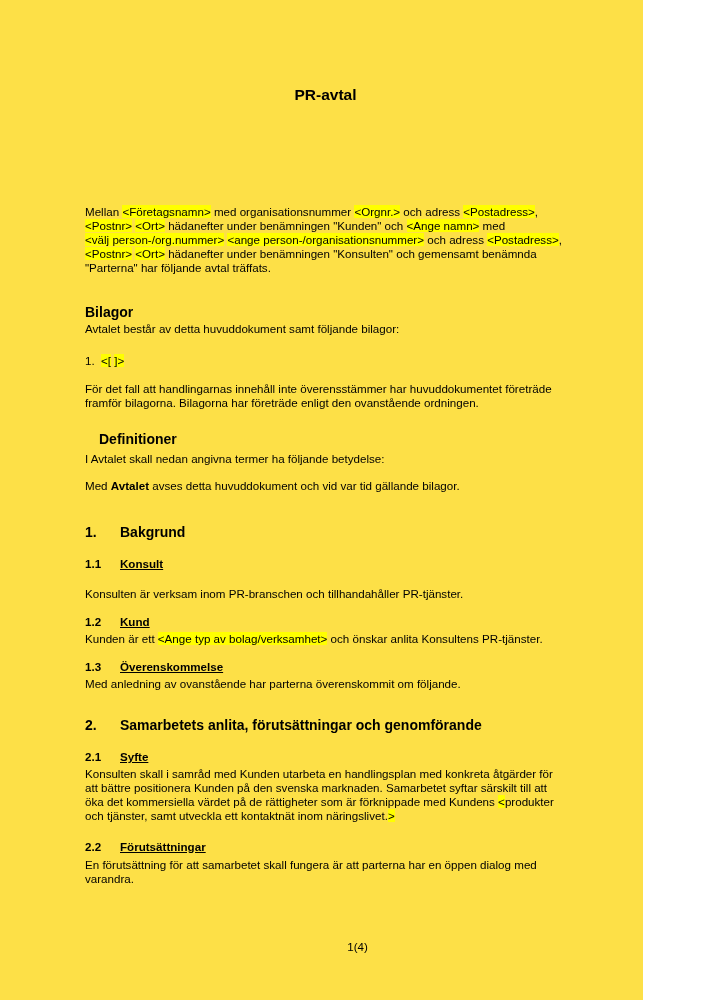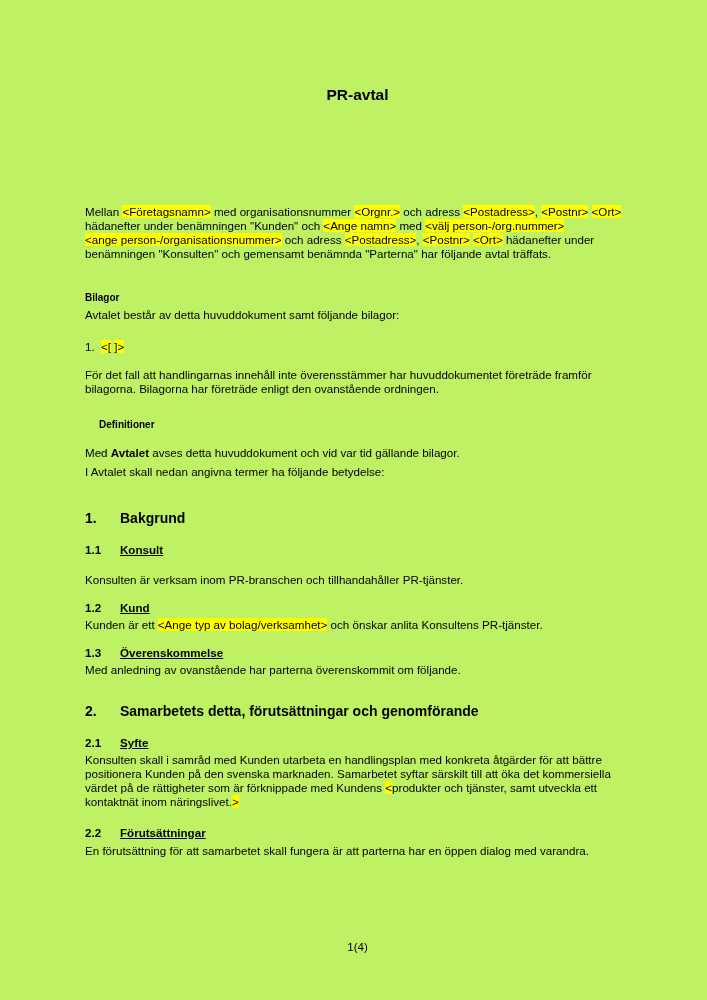--- a/index.html
+++ b/index.html
@@ -1,37 +1,37 @@
 <!DOCTYPE html>
 <html style="--hl: #ffff00;"><head>
 <meta charset="utf-8">
 <style>
   html, body { margin:0; padding:0; background:#ffffff; }
   .page {
     position: relative;
-    width: 707px;
+    width: 643px;
     height: 1000px;
-    background: #bef264;
+    background: #fde047;
     box-sizing: border-box;
     padding: 86px 77px 0 85px;
     font-family: "Liberation Sans", sans-serif;
     font-size: 11.6px;
     line-height: 14px;
     color: #000000;
     overflow: hidden;
   }
   .doc-title {
     margin: 0;
     font-size: 15.5px;
     line-height: 18px;
     font-weight: bold;
     text-align: center;
   }
   .blk { margin: 0; }
-  .kind-heading { font-size: 10px; line-height: 16px; font-weight: bold; }
+  .kind-heading { font-size: 14px; line-height: 16px; font-weight: bold; }
   .kind-numbered-heading-1 { font-size: 14px; line-height: 17px; font-weight: bold; }
   .kind-numbered-heading-2 { font-size: 11.6px; line-height: 14px; font-weight: bold; text-decoration: underline; }
   .num { display: inline-block; width: 35px; }
   .kind-list-item .num { width: 16px; }
   .r-n { }
   .r-b { font-weight: bold; }
   .r-h { background: var(--hl, #ffff00); white-space: nowrap; }
   
   .b1  { margin-top: 101px; }
   .b2  { margin-top: 29px; }
@@ -66,29 +66,29 @@
 
 <div class="page">
   <h1 class="doc-title">PR-avtal</h1>
   <div id="content">
       <div class="blk kind-paragraph b1"><span class="r-n">Mellan </span><span class="r-h">&lt;Företagsnamn&gt;</span><span class="r-n"> med organisationsnummer </span><span class="r-h">&lt;Orgnr.&gt;</span><span class="r-n"> och adress </span><span class="r-h">&lt;Postadress&gt;</span><span class="r-n">, </span><span class="r-h">&lt;Postnr&gt;</span><span class="r-n"> </span><span class="r-h">&lt;Ort&gt;</span><span class="r-n"> hädanefter under benämningen "Kunden" och </span><span class="r-h">&lt;Ange namn&gt;</span><span class="r-n"> med </span><span class="r-h">&lt;välj person-/org.nummer&gt;</span><span class="r-n"> </span><span class="r-h">&lt;ange person-/organisationsnummer&gt;</span><span class="r-n"> och adress </span><span class="r-h">&lt;Postadress&gt;</span><span class="r-n">, </span><span class="r-h">&lt;Postnr&gt;</span><span class="r-n"> </span><span class="r-h">&lt;Ort&gt;</span><span class="r-n"> hädanefter under benämningen "Konsulten" och gemensamt benämnda "Parterna" har följande avtal träffats.</span></div>
       <div class="blk kind-heading b2"><span>Bilagor</span></div>
       <div class="blk kind-paragraph b3"><span class="r-n">Avtalet består av detta huvuddokument samt följande bilagor:</span></div>
       <div class="blk kind-list-item b4"><span class="num">1.</span><span class="r-h">&lt;[</span><span class="r-n"> </span><span class="r-h">]&gt;</span></div>
       <div class="blk kind-paragraph b5"><span class="r-n">För det fall att handlingarnas innehåll inte överensstämmer har huvuddokumentet företräde framför bilagorna. Bilagorna har företräde enligt den ovanstående ordningen.</span></div>
       <div class="blk kind-heading b6"><span>Definitioner</span></div>
+      <div class="blk kind-paragraph b7"><span class="r-n">I Avtalet skall nedan angivna termer ha följande betydelse:</span></div>
       <div class="blk kind-paragraph b8"><span class="r-n">Med </span><span class="r-b">Avtalet</span><span class="r-n"> avses detta huvuddokument och vid var tid gällande bilagor.</span></div>
-      <div class="blk kind-paragraph b7"><span class="r-n">I Avtalet skall nedan angivna termer ha följande betydelse:</span></div>
       <div class="blk kind-numbered-heading-1 b9"><span class="num">1.</span><span>Bakgrund</span></div>
       <div class="blk kind-numbered-heading-2 b10"><span class="num">1.1</span><span>Konsult</span></div>
       <div class="blk kind-paragraph b11"><span class="r-n">Konsulten är verksam inom PR-branschen och tillhandahåller PR-tjänster.</span></div>
       <div class="blk kind-numbered-heading-2 b12"><span class="num">1.2</span><span>Kund</span></div>
       <div class="blk kind-paragraph b13"><span class="r-n">Kunden är ett </span><span class="r-h">&lt;Ange typ av bolag/verksamhet&gt;</span><span class="r-n"> och önskar anlita Konsultens PR-tjänster.</span></div>
       <div class="blk kind-numbered-heading-2 b14"><span class="num">1.3</span><span>Överenskommelse</span></div>
       <div class="blk kind-paragraph b15"><span class="r-n">Med anledning av ovanstående har parterna överenskommit om följande.</span></div>
-      <div class="blk kind-numbered-heading-1 b16"><span class="num">2.</span><span>Samarbetets detta, förutsättningar och genomförande</span></div>
+      <div class="blk kind-numbered-heading-1 b16"><span class="num">2.</span><span>Samarbetets anlita, förutsättningar och genomförande</span></div>
       <div class="blk kind-numbered-heading-2 b17"><span class="num">2.1</span><span>Syfte</span></div>
       <div class="blk kind-paragraph b18"><span class="r-n">Konsulten skall i samråd med Kunden utarbeta en handlingsplan med konkreta åtgärder för att bättre positionera Kunden på den svenska marknaden. Samarbetet syftar särskilt till att öka det kommersiella värdet på de rättigheter som är förknippade med Kundens </span><span class="r-h">&lt;</span><span class="r-n">produkter och tjänster, samt utveckla ett kontaktnät inom näringslivet.</span><span class="r-h">&gt;</span></div>
       <div class="blk kind-numbered-heading-2 b19"><span class="num">2.2</span><span>Förutsättningar</span></div>
       <div class="blk kind-paragraph b20"><span class="r-n">En förutsättning för att samarbetet skall fungera är att parterna har en öppen dialog med varandra.</span></div>
     </div>
   <div class="footer">1(4)</div>
 </div>
 
 </body></html>

